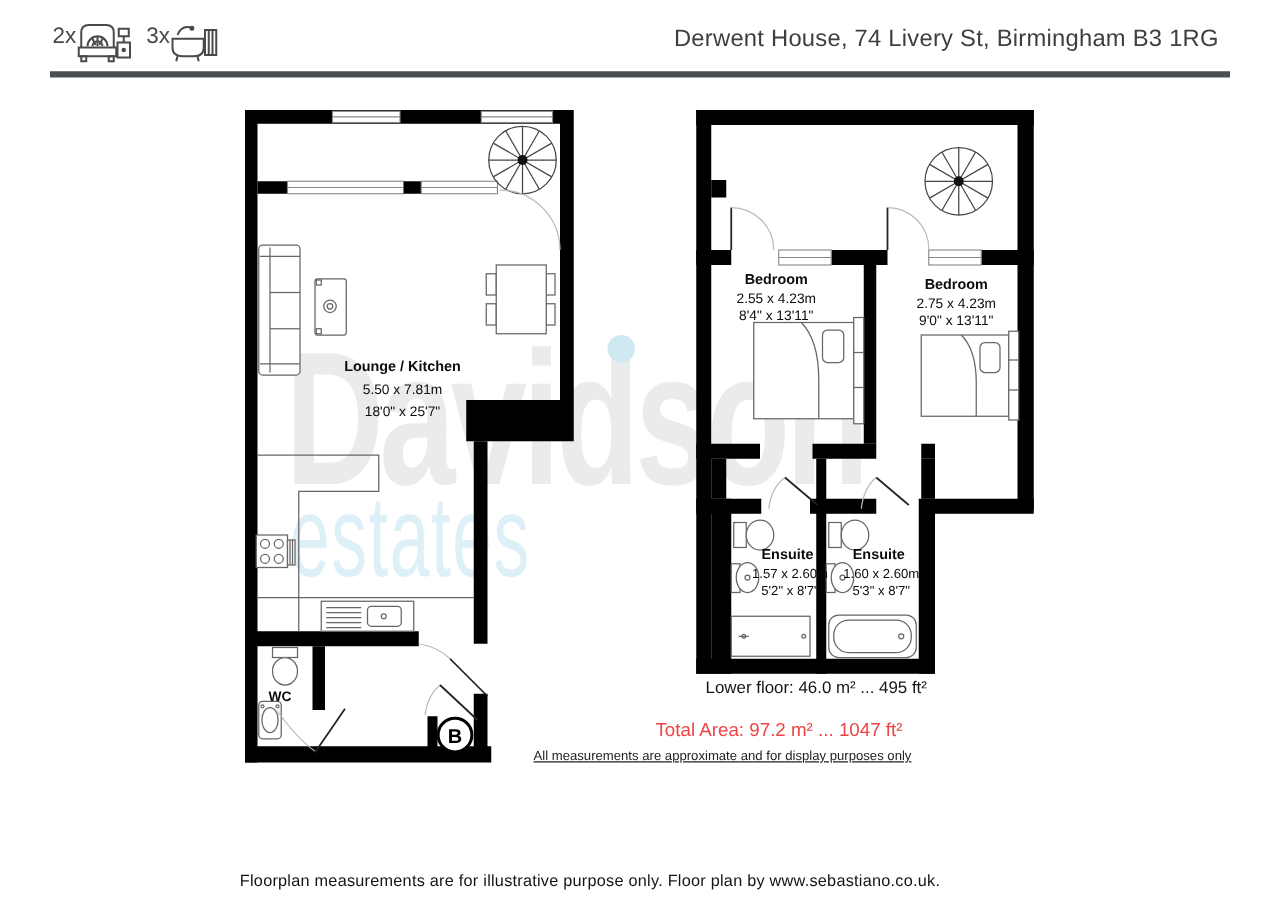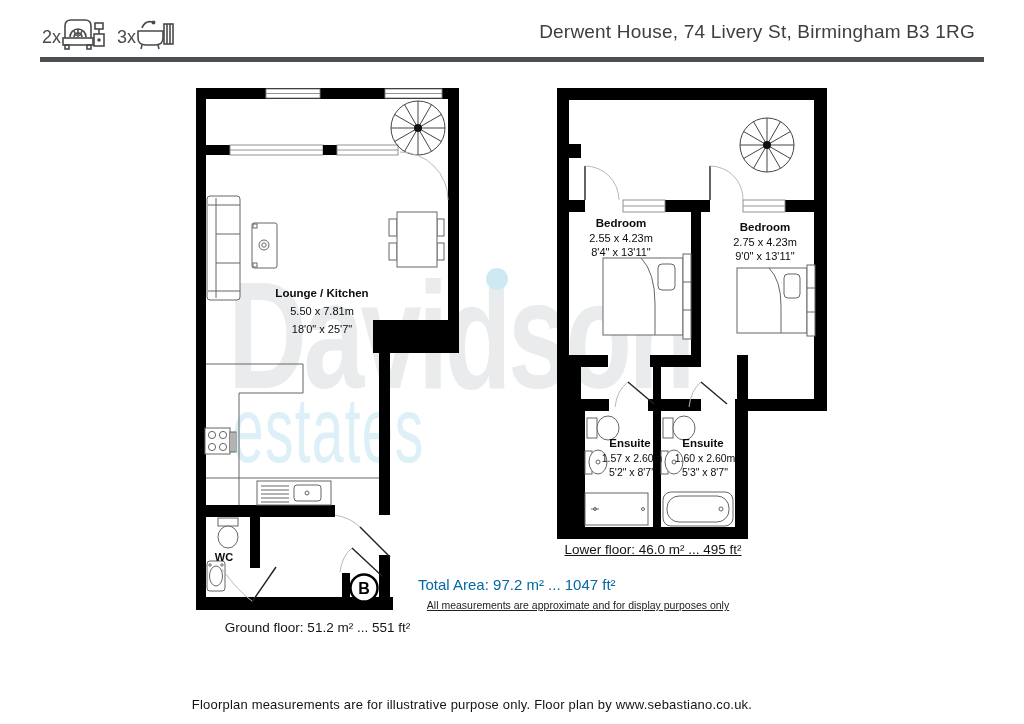--- a/index.html
+++ b/index.html
@@ -1,19 +1,19 @@
 <!DOCTYPE html>
 <html><head>
 <meta charset="utf-8">
 <style>
   html,body{margin:0;padding:0;background:#fff;}
   #canvas{position:relative;width:1024px;height:724px;background:#ffffff;overflow:hidden;
           font-family:"Liberation Sans",sans-serif;}
   
-  .hdr-counts{position:absolute;left:42px;top:18px;display:flex;align-items:center;gap:0;color:#4a4a4a;}
+  .hdr-counts{position:absolute;left:42px;top:18px;display:flex;align-items:flex-start;gap:0;color:#4a4a4a;}
   .hdr-counts .cnt{font-size:18px;color:#4a4a4a;}
   .hdr-counts .ico{display:inline-block;}
   .hdr-counts .gap{width:12px;}
   .hdr-address{position:absolute;right:49px;top:21px;font-size:19px;color:#3c4043;letter-spacing:.2px;}
   .hdr-rule{position:absolute;left:40px;top:57px;width:944px;height:4.5px;background:#4b4f51;}
   
   .wm1{position:absolute;left:228px;top:248px;font-size:152px;font-weight:bold;color:#e9ebec;
        letter-spacing:-5px;transform:scaleX(.72);transform-origin:left top;white-space:nowrap;}
   .wm2{position:absolute;left:232px;top:378px;font-size:92px;color:#def0f7;
        letter-spacing:2px;transform:scaleX(.62);transform-origin:left top;white-space:nowrap;}
@@ -28,21 +28,21 @@
   .door{fill:none;stroke:#b9b9b9;stroke-width:1;}
   .leaf{stroke:#222;stroke-width:1.4;}
   .stair{stroke:#444;stroke-width:1;fill:none;}
   .rname{font:bold 11.5px "Liberation Sans",sans-serif;fill:#0c0c0c;text-anchor:middle;}
   .rdim{font:11px "Liberation Sans",sans-serif;fill:#0c0c0c;text-anchor:middle;}
   .rdim-s{font:10.5px "Liberation Sans",sans-serif;fill:#0c0c0c;text-anchor:middle;}
   .blabel{font:bold 16px "Liberation Sans",sans-serif;fill:#000;text-anchor:middle;}
   .wclabel{font:bold 11px "Liberation Sans",sans-serif;fill:#0c0c0c;text-anchor:middle;}
   
   .area-label{position:absolute;font-size:13.5px;color:#151515;text-align:center;}
-  .total-label{position:absolute;left:418px;top:576px;width:304px;text-align:left;font-size:15px;color:#0369a1;}
+  .total-label{position:absolute;left:418px;top:576px;width:304px;text-align:right;font-size:15px;color:#ef4444;}
   .disclaimer{position:absolute;left:406px;top:599px;width:344px;text-align:center;font-size:10.5px;color:#222;text-decoration:underline;}
   .footer{position:absolute;left:0;top:697px;width:944px;text-align:center;font-size:13px;color:#141414;letter-spacing:.2px;}
 </style>
 </head>
 <body>
 
 <div id="canvas">
 
   <div class="hdr-counts">
     <span class="cnt">2x</span>
@@ -343,19 +343,18 @@
     <text class="rdim" x="210" y="158">2.75 x 4.23m</text>
     <text class="rdim" x="210" y="172">9'0" x 13'11"</text>
     <text class="rname" x="75" y="359">Ensuite</text>
     <text class="rdim-s" x="77" y="374">1.57 x 2.60m</text>
     <text class="rdim-s" x="77" y="388">5'2" x 8'7"</text>
     <text class="rname" x="148" y="359">Ensuite</text>
     <text class="rdim-s" x="150" y="374">1.60 x 2.60m</text>
     <text class="rdim-s" x="150" y="388">5'3" x 8'7"</text>
   </svg>
 
-  <div class="area-label" style="left:165px;top:620px;width:305px;">Ground floor: 51.2 m² ... 551 ft²</div>
-  <div class="area-label" style="left:500px;top:542px;width:306px;text-decoration:underline;">Lower floor: 46.0 m² ... 495 ft²</div>
+  <div class="area-label" style="left:500px;top:542px;width:306px;">Lower floor: 46.0 m² ... 495 ft²</div>
   <div class="total-label">Total Area: 97.2 m² ... 1047 ft²</div>
   <div class="disclaimer">All measurements are approximate and for display purposes only</div>
   <div class="footer">Floorplan measurements are for illustrative purpose only. Floor plan by www.sebastiano.co.uk.</div>
 
 </div>
 
 </body></html>

